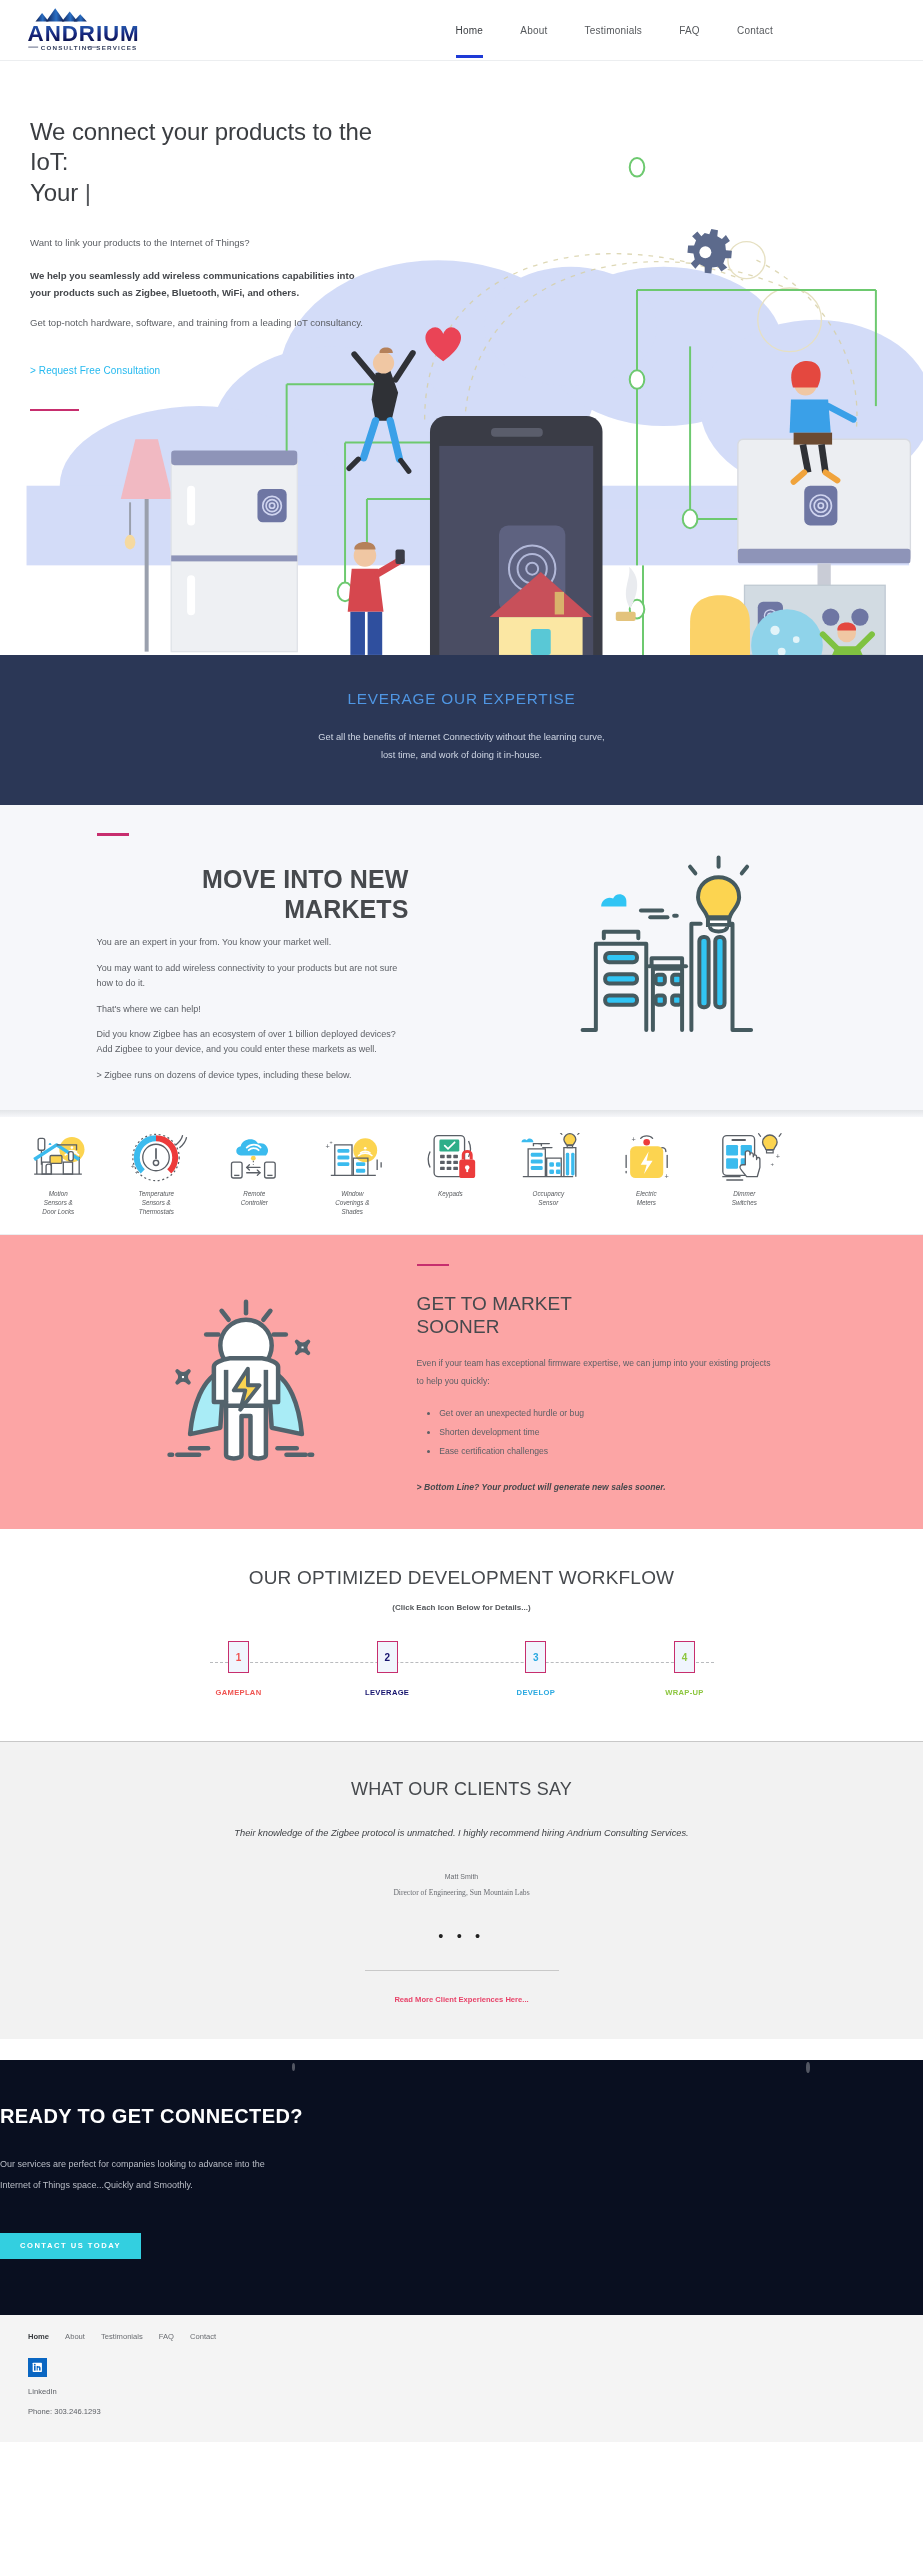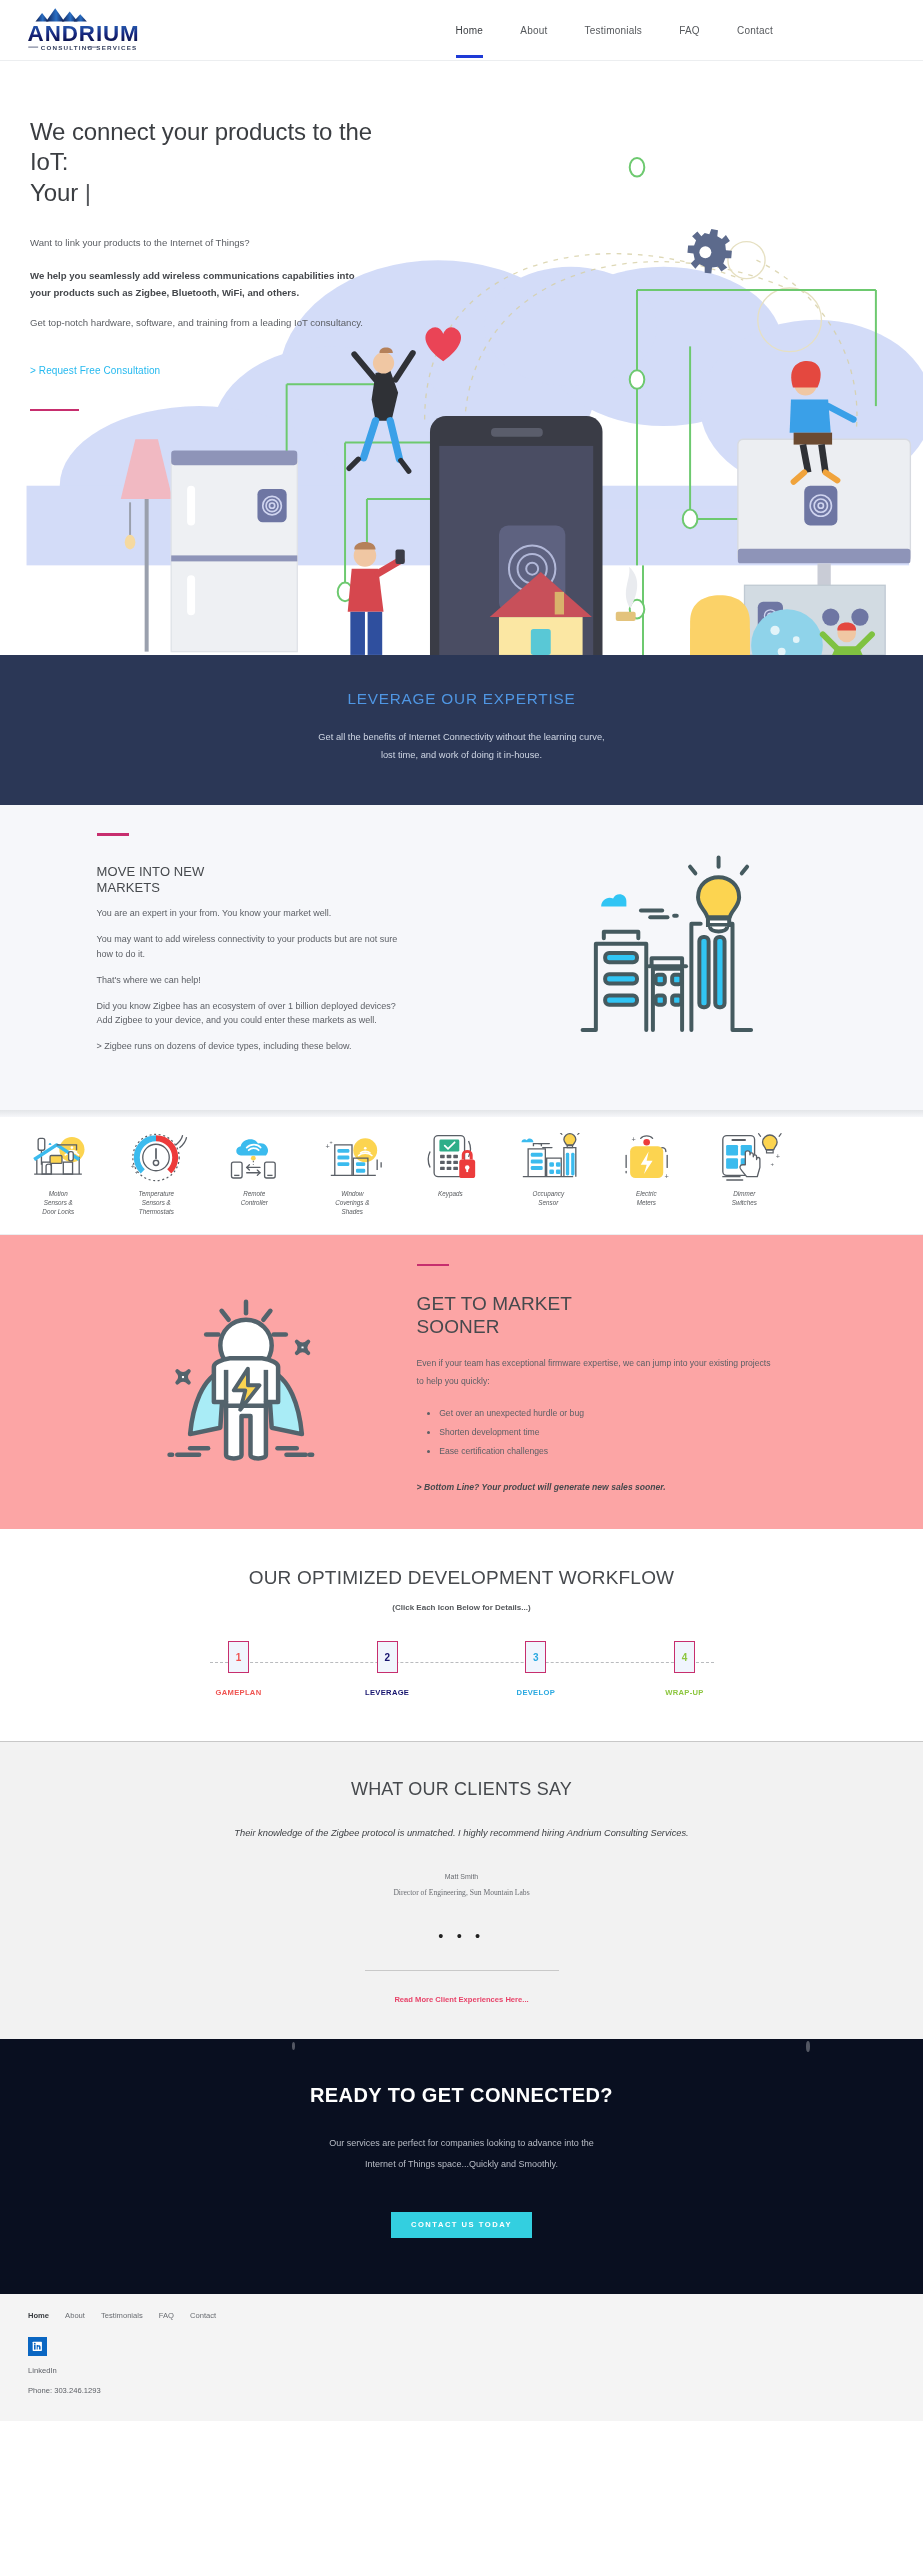--- a/index.html
+++ b/index.html
@@ -67,22 +67,22 @@
 
   
   .sec-markets {
     background: #f6f7fa; padding: 28px 0 0 0; position: relative;
     min-height: 305px;
   }
   .wrap { width: 730px; margin: 0 auto; position: relative; }
   .kicker-rule { width: 32px; height: 2.7px; background: #c72e6e; }
   .sec-markets .col-l { width: 312px; padding-top: 0; }
   .sec-markets h2 {
-    font-size: 13px; font-weight: 400; color: #46494d; line-height: 1.2;
-    margin-top: 28px; letter-spacing: 0.1px;
+    font-size: 25px; font-weight: 700; color: #46494d; line-height: 1.2;
+    margin-top: 28px; letter-spacing: 0.1px; text-align: right;
   }
   .sec-markets p { font-size: 9px; color: #5d6066; line-height: 1.62; margin-top: 11.3px; }
   .illus-city { position: absolute; right: 60px; top: 18.6px; }
 
   
   .strip-shadow { height: 6.6px; background: linear-gradient(#e3e5e8, #f6f7fa); }
   .devices {
     background: #ffffff; padding: 16px 0 17px; border-bottom: 0.7px solid #eceef0;
     display: flex; justify-content: flex-start; padding-left: 9.3px;
   }
@@ -141,22 +141,23 @@
     font-size: 9.3px; font-style: italic; color: #3f4246; margin-top: 28px;
   }
   .qname { font-size: 7px; color: #6a6d72; margin-top: 35px; }
   .qrole { font-family: "Liberation Serif", serif; font-size: 7.6px; color: #6a6d72; margin-top: 8px; }
   .dots { margin-top: 32px; font-size: 14.6px; letter-spacing: 4.6px; color: #222; line-height: 1; }
   .qdivider { width: 194px; height: 0.7px; background: #c9c9c9; margin: 26.5px auto 0; }
   .qmore { font-size: 7.6px; font-weight: 700; color: #e8446a; margin-top: 24px; cursor: pointer; }
 
   
   .sec-ready {
-    background: #090f20; padding: 45px 0 56px; text-align: center; position: relative;
+    background: #090f20; padding: 45px 0 56px; position: relative;
     overflow: hidden;
+    margin-top: 21px;
   }
   .sec-ready h2 {
     font-size: 20px; font-weight: 700; color: #ffffff; letter-spacing: 0.4px;
     position: relative; z-index: 3;
   }
   .sec-ready p {
     font-size: 9px; color: #b9bdc6; line-height: 2.25; margin-top: 26.5px;
     position: relative; z-index: 3;
   }
   .btn-contact {

